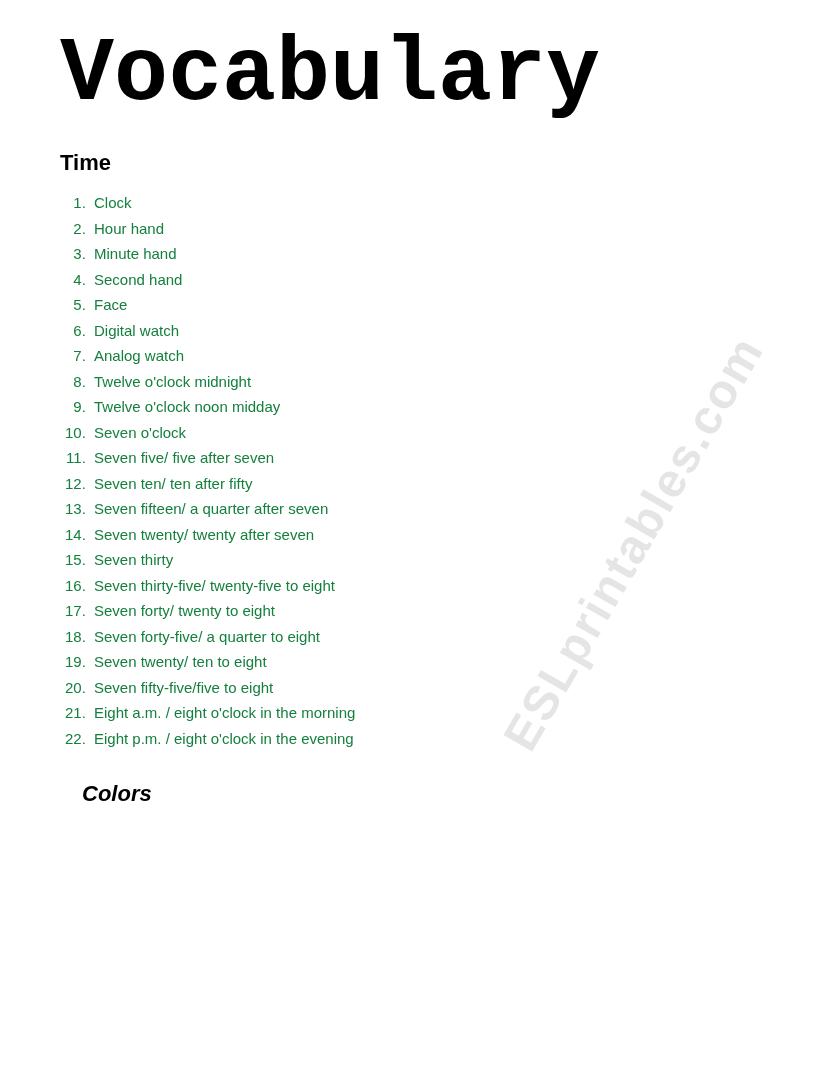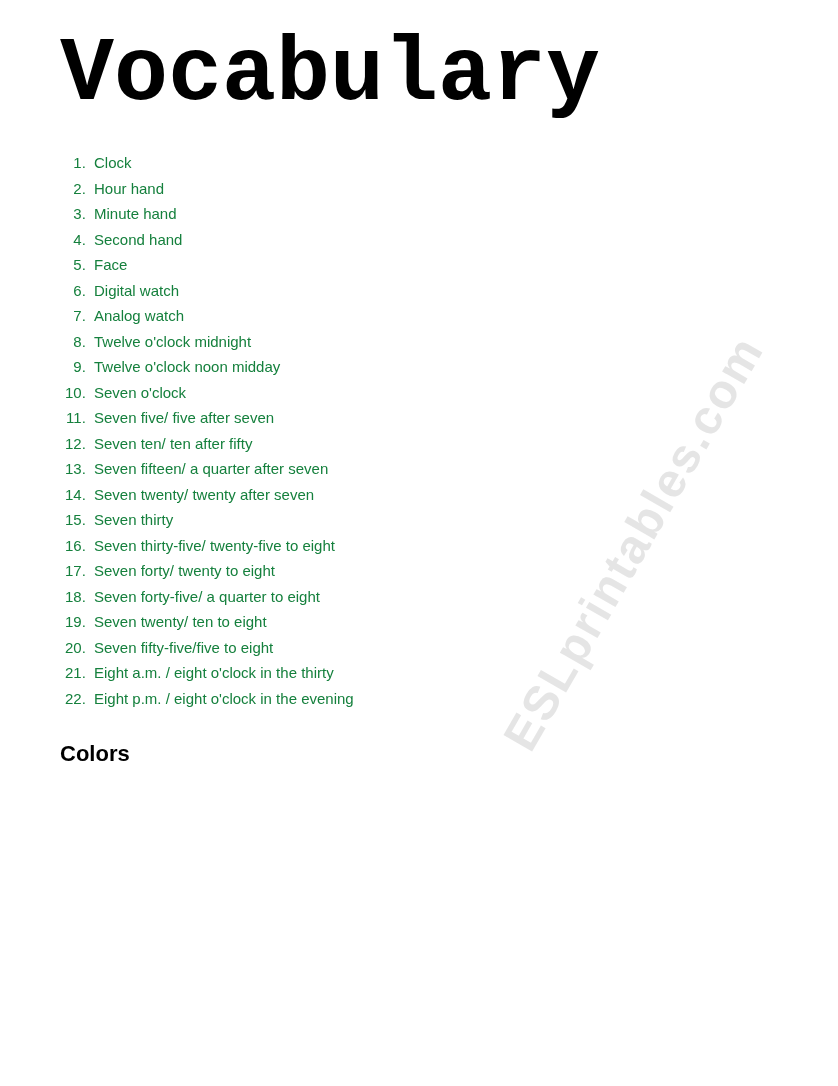--- a/index.html
+++ b/index.html
@@ -43,20 +43,22 @@
 
     .section-title {
       font-size: 22px;
       font-weight: bold;
       color: #000000;
       margin-bottom: 14px;
       margin-top: 10px;
     }
 
     .section-title.italic {
+      font-style: italic;
+      margin-left: 22px;
     }
 
     ol {
       list-style-type: decimal;
       padding-left: 30px;
       margin-bottom: 20px;
     }
 
     ol li {
       font-size: 15px;
@@ -72,20 +74,21 @@
     .colors-section {
       margin-top: 10px;
     }
   </style>
 </head>
 <body>
 
 <h1 class="page-title">Vocabulary</h1>
 
 <div class="time-section">
+  <div class="section-title">Time</div>
   <ol id="time-list">
       <li>Clock</li>
       <li>Hour hand</li>
       <li>Minute hand</li>
       <li>Second hand</li>
       <li>Face</li>
       <li>Digital watch</li>
       <li>Analog watch</li>
       <li>Twelve o'clock midnight</li>
       <li>Twelve o'clock noon midday</li>
@@ -93,21 +96,21 @@
       <li>Seven five/ five after seven</li>
       <li>Seven ten/ ten after fifty</li>
       <li>Seven fifteen/ a quarter after seven</li>
       <li>Seven twenty/ twenty after seven</li>
       <li>Seven thirty</li>
       <li>Seven thirty-five/ twenty-five to eight</li>
       <li>Seven forty/ twenty to eight</li>
       <li>Seven forty-five/ a quarter to eight</li>
       <li>Seven twenty/ ten to eight</li>
       <li>Seven fifty-five/five to eight</li>
-      <li>Eight  a.m. / eight o'clock in the thirty</li>
+      <li>Eight  a.m. / eight o'clock in the morning</li>
       <li>Eight p.m. / eight o'clock in the evening</li>
     </ol>
 </div>
 
 <div class="colors-section">
   <div class="section-title italic">Colors</div>
 </div>
 
 <div class="watermark">ESLprintables.com</div>
 

